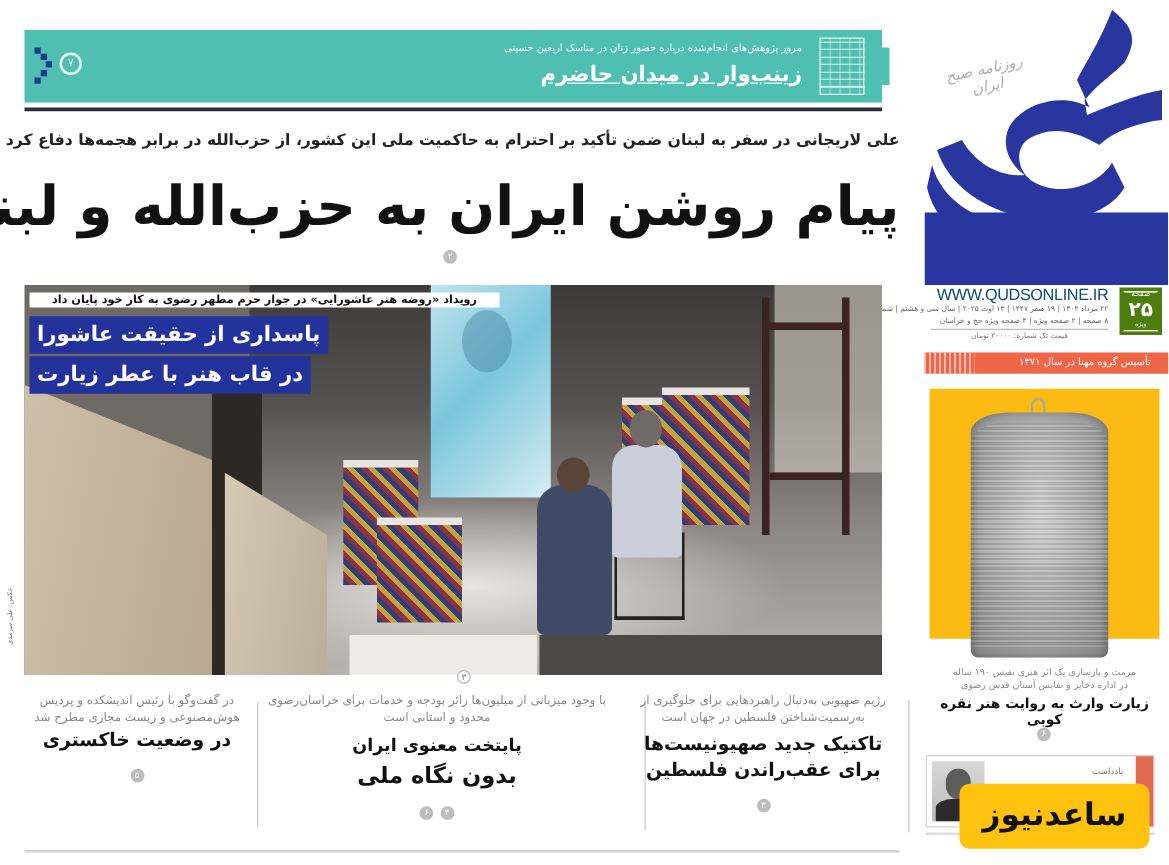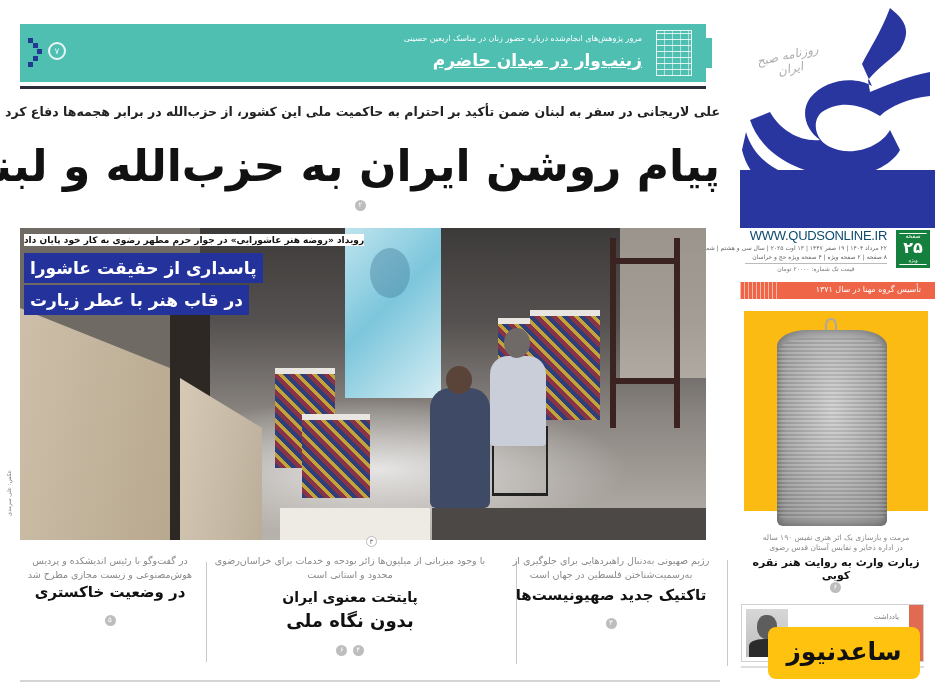--- a/index.html
+++ b/index.html
@@ -52,21 +52,21 @@
   .site-date, .site-issue {
     position: absolute; right: 48px; font-size: 6px; color: #666; white-space: nowrap;
   }
   .site-date { top: 16px; }
   .site-issue { top: 25px; }
   .site-price {
     position: absolute; right: 48px; top: 35px; width: 142px; font-size: 6px; color: #777;
     text-align: center; border-top: 1px solid #bbb; padding-top: 1px;
   }
   .page-badge {
-    position: absolute; left: 156px; top: 2px; width: 34px; height: 38px; background: #15803d;
+    position: absolute; left: 156px; top: 2px; width: 34px; height: 38px; background: #4d7c0f;
     color: #fff; text-align: center;
   }
   .page-badge .pb-lbl { font-size: 6px; display: block; margin-top: 2px; }
   .page-badge .pb-num { font-size: 16px; font-weight: bold; display: block; line-height: 18px; }
   .page-badge .pb-lbl2 { font-size: 5px; display: block; }
   .page-badge::before, .page-badge::after {
     content: ""; position: absolute; width: 26px; height: 30px; left: 3px; top: 3px;
     border: 1px solid rgba(255,255,255,0.8); border-left-color: transparent; border-right-color: transparent;
   }
 
@@ -179,21 +179,21 @@
   .ph-man1::before { content: ""; position: absolute; left: 16px; top: -22px; width: 26px; height: 28px; border-radius: 50%; background: #5a443a; }
   .ph-man2 { position: absolute; left: 470px; top: 128px; width: 56px; height: 90px; background: #c9ced9; border-radius: 18px 18px 4px 4px; }
   .ph-man2::before { content: ""; position: absolute; left: 14px; top: -28px; width: 26px; height: 30px; border-radius: 50%; background: #6f6a68; }
   .ph-chair { position: absolute; left: 472px; top: 198px; width: 56px; height: 70px; border-bottom: 3px solid #222;
     border-left: 2px solid #222; border-right: 2px solid #222; }
   .ph-step { position: absolute; left: 412px; top: 280px; width: 274px; height: 32px; background: #4b4846; }
   .ph-board { position: absolute; left: 260px; top: 280px; width: 150px; height: 32px; background: #eeeae4; }
 
   .photo-overline {
     position: absolute; left: 24px; top: 234px; background: #ffffff; color: #111; font-size: 9px; font-weight: bold;
-    padding: 1px 0; white-space: nowrap;
+    padding: 1px 18px; white-space: nowrap;
   }
   .photo-title {
     position: absolute; left: 24px; background: #24339b; color: #ffffff; font-size: 17px; font-weight: bold;
     padding: 0 6px; white-space: nowrap; line-height: 30px;
   }
   .photo-title.l1 { top: 253px; }
   .photo-title.l2 { top: 285px; }
   .photo-credit {
     position: absolute; left: 6px; top: 470px; width: 10px; font-size: 5.5px; color: #777;
     writing-mode: vertical-rl; transform: rotate(180deg); white-space: nowrap;
@@ -305,20 +305,21 @@
 <div class="photo-credit">عکس: علی سرمدی</div>
 <span class="page-dot photo-dot">۳</span>
 
 <div class="col-rule r1"></div>
 <div class="col-rule r2"></div>
 <div class="col-rule r3"></div>
 
 <div class="story story-1">
   <div class="s-kicker">رژیم صهیونی به‌دنبال راهبردهایی برای جلوگیری از به‌رسمیت‌شناختن فلسطین در جهان است</div>
   <div class="s-title">تاکتیک جدید صهیونیست‌ها</div>
+  <div class="s-title" style="margin-top:0">برای عقب‌راندن فلسطین</div>
   <div class="s-dots"><span class="page-dot">۳</span></div>
 </div>
 
 <div class="story story-2">
   <div class="s-kicker">با وجود میزبانی از میلیون‌ها زائر بودجه و خدمات برای خراسان‌رضوی محدود و استانی است</div>
   <div class="s-title" style="font-size:14px;line-height:24px">پایتخت معنوی ایران</div>
   <div class="s-title" style="font-size:18px;line-height:24px;margin-top:0">بدون نگاه ملی</div>
   <div class="s-dots">
     <span class="page-dot">۴</span>
     <span class="page-dot">۶</span>

